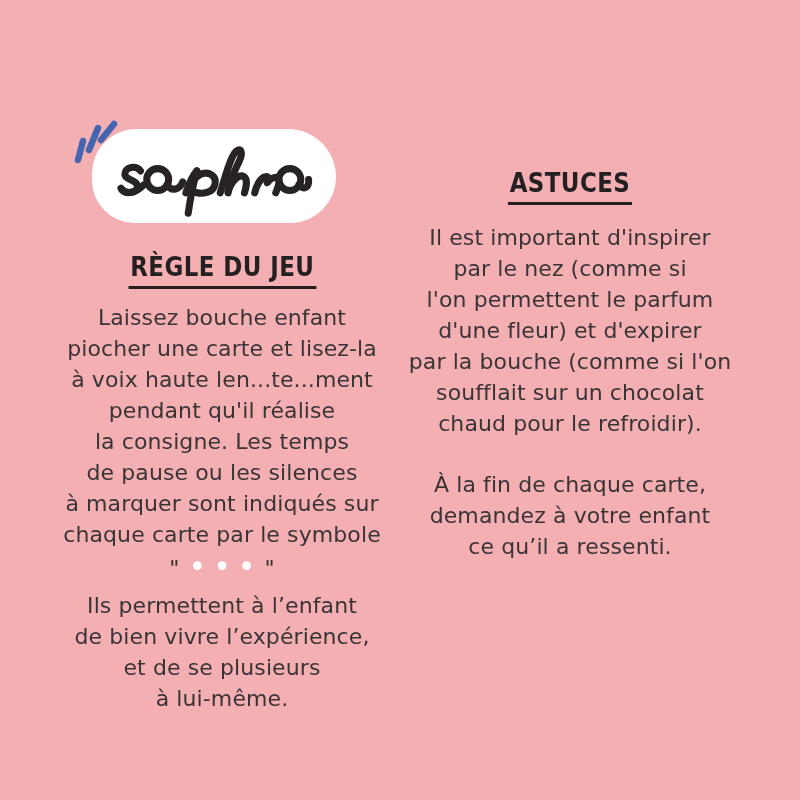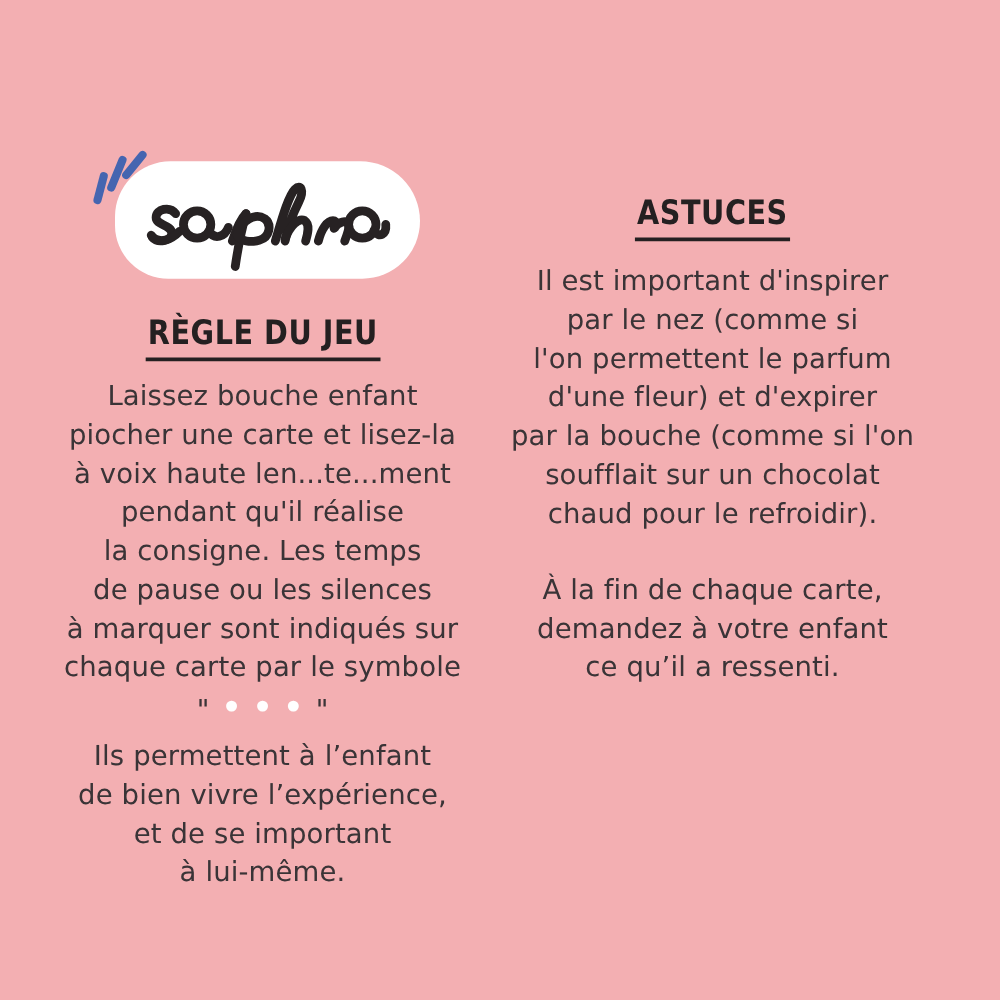--- a/index.html
+++ b/index.html
@@ -20,22 +20,22 @@
   }
   .logo-svg{width:212px;height:86px;margin-top:4px;}
   .visually-hidden{
     position:absolute;width:1px;height:1px;overflow:hidden;
     clip:rect(0 0 0 0);white-space:nowrap;
   }
   .dashes{position:absolute;left:68px;top:110px;width:60px;height:60px;}
 
   
   .col{position:absolute;text-align:center;color:#3a3437;}
-  .col-left{left:28px;top:252px;width:364px;}
-  .col-right{left:390px;top:156px;width:360px;}
+  .col-left{left:40px;top:252px;width:364px;}
+  .col-right{left:390px;top:168px;width:360px;}
 
   .heading{
     display:inline-block;
     font-weight:bold;font-size:27px;line-height:30px;
     color:#242021;letter-spacing:.5px;
     transform:scaleX(.85);transform-origin:center;
     border-bottom:3.5px solid #242021;
     padding:0 2px 4px 2px;
     white-space:pre;
   }
@@ -109,21 +109,21 @@
 de pause ou les silences
 à marquer sont indiqués sur
 chaque carte par le symbole</p>
     <div class="symbol-line">
       <span class="symbol-quote">"</span>
       <span class="symbol-dots">•••</span>
       <span class="symbol-quote">"</span>
     </div>
     <p class="para para-after-symbol">Ils permettent à l’enfant
 de bien vivre l’expérience,
-et de se important
+et de se plusieurs
 à lui-même.</p>
   </div>
 
   <div class="col col-right">
     <div class="hgroup">
       <span class="heading">ASTUCES</span>
     </div>
     <p class="para">Il est important d'inspirer
 par le nez (comme si
 l'on permettent le parfum

